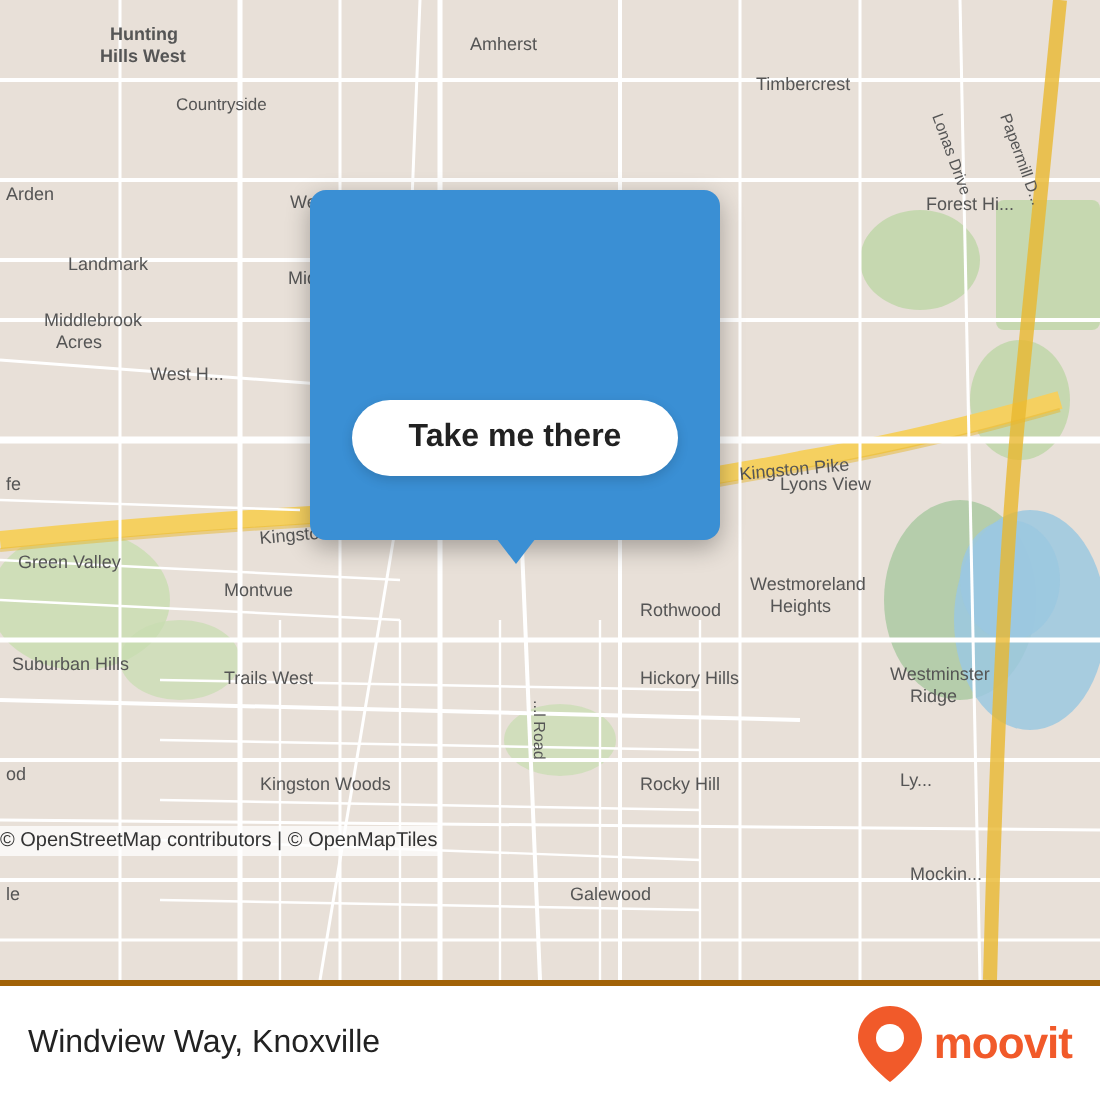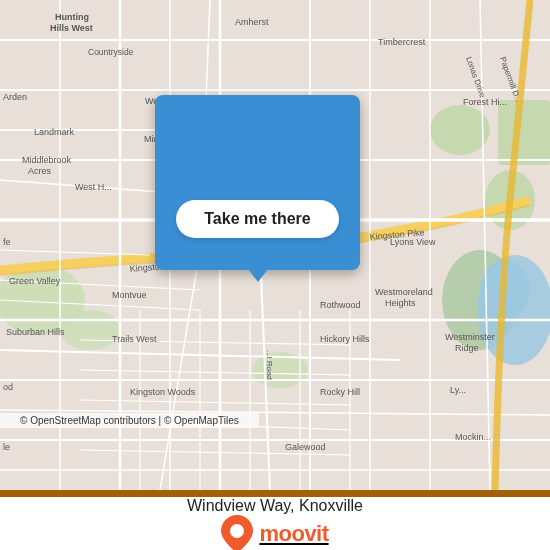--- a/index.html
+++ b/index.html
@@ -71,38 +71,36 @@
 
     
     #bottom-bar {
       width: 550px;
       height: 60px;
       background: white;
       display: flex;
       align-items: center;
       justify-content: space-between;
       padding: 0 14px;
-      border-top: 7px solid #a16207;
+      border-top: 3px solid #a16207;
       position: absolute;
       bottom: 0;
       left: 0;
-      flex-direction: column;
     }
 
     #location-text {
       font-size: 16px;
       font-weight: 500;
       color: #222;
     }
 
     #moovit-logo {
       display: flex;
       align-items: center;
       gap: 6px;
-      text-decoration: underline;
     }
 
     #moovit-pin {
       width: 32px;
       height: 38px;
       position: relative;
     }
 
     #moovit-wordmark {
       font-size: 22px;
@@ -112,21 +110,21 @@
     }
 
     
     #attribution {
       position: absolute;
       bottom: 62px;
       left: 0;
       background: rgba(255,255,255,0.75);
       font-size: 10px;
       color: #333;
-      padding: 2px 20px;
+      padding: 2px 0;
     }
   </style>
 </head>
 <body>
 
 <div id="map-container">
   <svg id="map-svg" viewBox="0 0 550 490" xmlns="http://www.w3.org/2000/svg">
 
     <rect width="550" height="490" fill="#e8e0d8"></rect>
 

